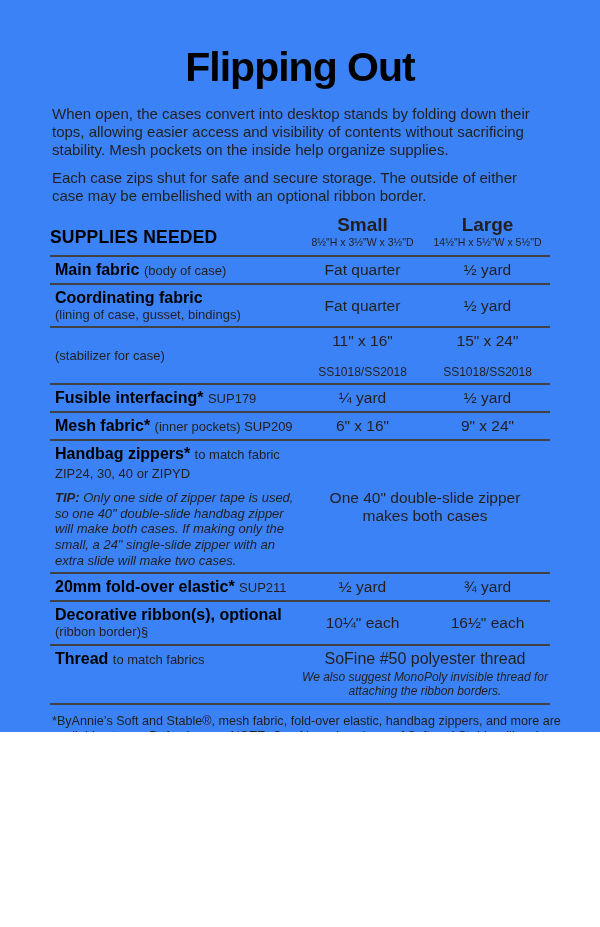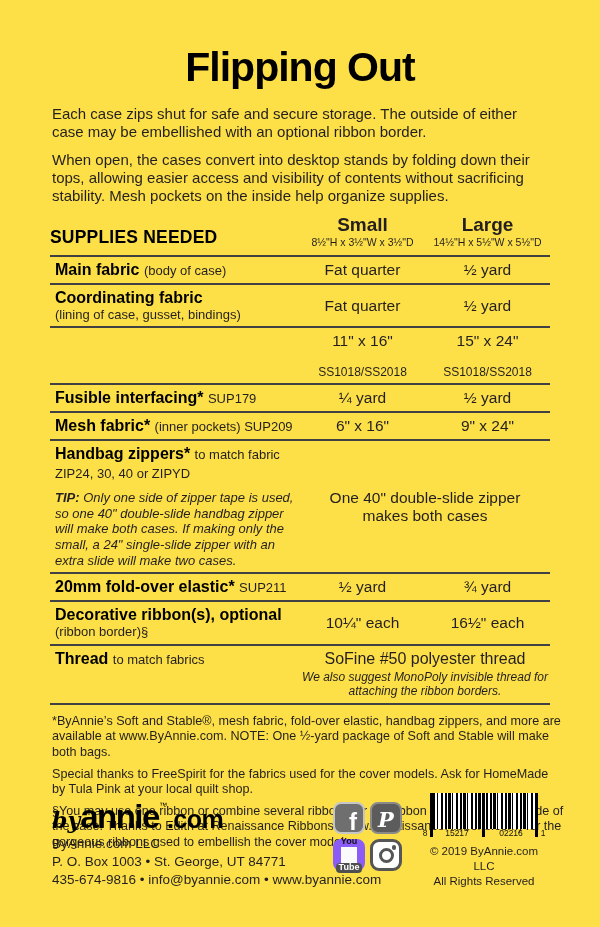--- a/index.html
+++ b/index.html
@@ -1,18 +1,18 @@
 <!DOCTYPE html>
 <html><head>
 <meta charset="utf-8">
 <style>
   * { margin:0; padding:0; box-sizing:border-box; }
   html,body { background:#ffffff; }
   body { font-family:"Liberation Sans","DejaVu Sans",sans-serif; color:#1a1a1a; }
-  .page { position:relative; width:600px; height:927px; background:#fde047; overflow:hidden; }
+  .page { position:relative; width:600px; height:732px; background:#3b82f6; overflow:hidden; }
 
   .title { text-align:center; font-size:41px; font-weight:800; letter-spacing:-1px; padding-top:44px; color:#000; }
 
   .intro { margin:14px 52px 0 52px; font-size:15px; line-height:1.2; color:#231f20; }
   .intro p { margin-bottom:10px; }
 
   
   .supplies { margin:4px 50px 0 50px; width:500px; }
   .sup-header { display:grid; grid-template-columns:250px 125px 125px; align-items:end; padding-bottom:7px; border-bottom:2px solid #404040; }
   .sup-title { font-size:17.5px; font-weight:800; letter-spacing:.2px; color:#000; }
@@ -72,22 +72,22 @@
   .copyright { font-size:11.5px; line-height:1.3; margin-top:4px; color:#231f20; }
 </style>
 </head>
 <body>
 
 <div class="page">
 
   <div class="title">Flipping Out</div>
 
   <div class="intro">
+    <p>When open, the cases convert into desktop stands by folding down their tops, allowing easier access and visibility of contents without sacrificing stability. Mesh pockets on the inside help organize supplies.</p>
     <p>Each case zips shut for safe and secure storage. The outside of either case may be embellished with an optional ribbon border.</p>
-    <p>When open, the cases convert into desktop stands by folding down their tops, allowing easier access and visibility of contents without sacrificing stability. Mesh pockets on the inside help organize supplies.</p>
   </div>
 
   <div class="supplies">
 
     <div class="sup-header">
       <div class="sup-title">SUPPLIES NEEDED</div>
       <div class="colhead">
         <div class="col-name">Small</div>
         <div class="col-dims">8½"H x 3½"W x 3½"D</div>
       </div>
@@ -107,20 +107,21 @@
       <div class="lblcell">
         <div class="lbl-main">Coordinating fabric</div>
         <div class="lbl-sub">(lining of case, gusset, bindings)</div>
       </div>
       <div class="val">Fat quarter</div>
       <div class="val">½ yard</div>
     </div>
 
     <div class="srow">
       <div class="lblcell">
+        <div class="lbl-sub">(stabilizer for case)</div>
       </div>
       <div class="val">
         <div>11" x 16"</div>
         <div class="val-sub">SS1018/SS2018</div>
       </div>
       <div class="val">
         <div>15" x 24"</div>
         <div class="val-sub">SS1018/SS2018</div>
       </div>
     </div>

